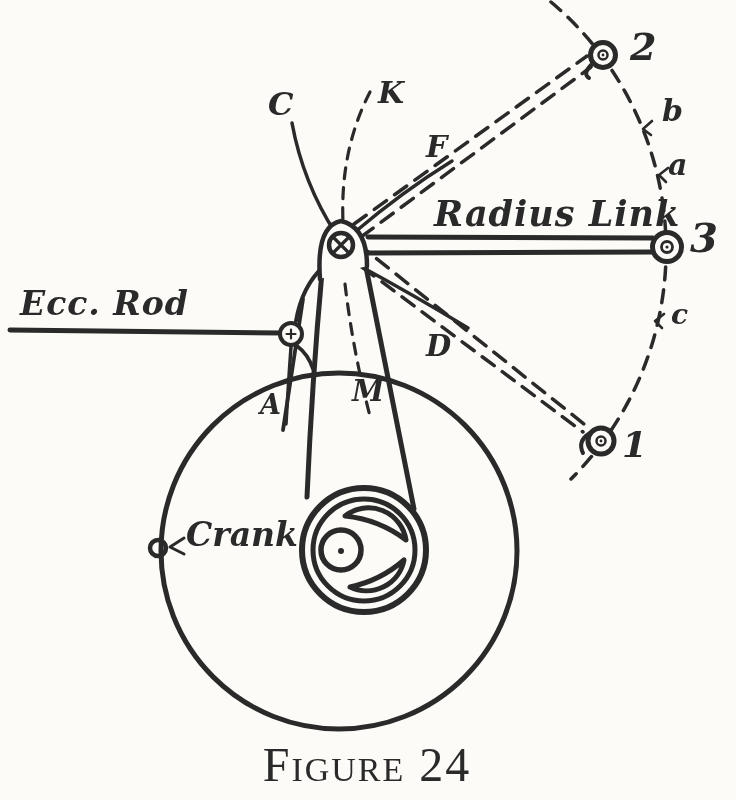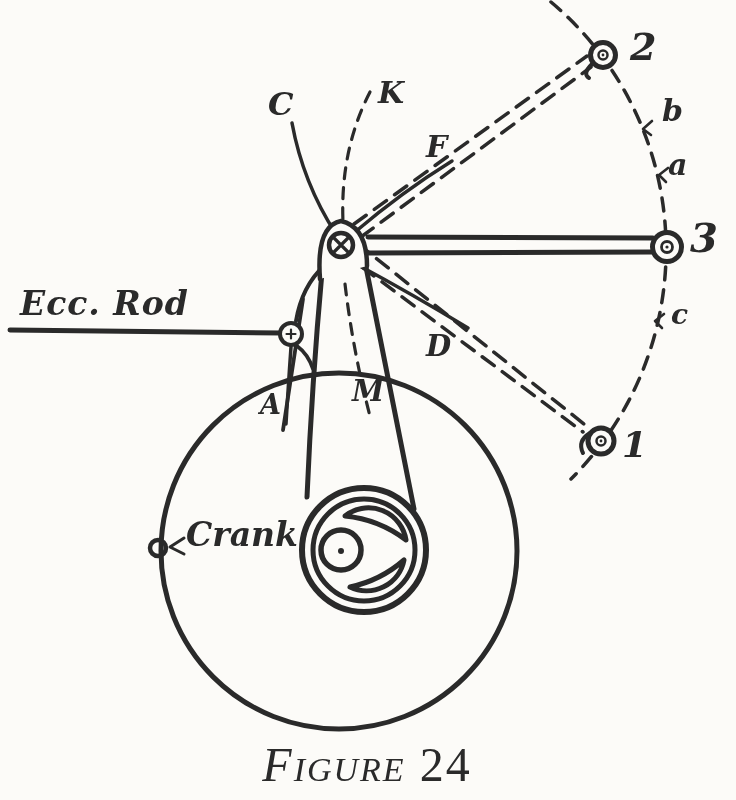--- a/index.html
+++ b/index.html
@@ -30,21 +30,21 @@
   .lbl-A      { left:260px; top:391px; font-size:27px; }
   .lbl-radius { left:434px; top:196px; font-size:35px; letter-spacing:1px; }
   .lbl-ecc    { left:20px;  top:287px; font-size:33px; letter-spacing:1px; }
   .lbl-crank  { left:186px; top:518px; font-size:33px; }
   .caption{
     position:absolute; left:217px; top:740px; width:300px;
     text-align:center; color:var(--ink);
     font-family:"Liberation Serif","DejaVu Serif",serif;
     font-size:48px; line-height:1.05; letter-spacing:2px; white-space:nowrap;
   }
-  .cap-word{ font-variant:small-caps;font-style:italic; }
+  .cap-word{ font-variant:small-caps; }
 </style>
 </head>
 <body>
 
 <div class="stage">
 
   <svg width="736" height="800" viewBox="0 0 736 800">
     <g stroke="currentColor" fill="none" stroke-linecap="round" stroke-linejoin="round">
 
       <circle cx="339" cy="551" r="178" stroke-width="5"></circle>
@@ -116,20 +116,21 @@
   <div class="lbl lbl-F">F</div>
   <div class="lbl lbl-p2">2</div>
   <div class="lbl lbl-b">b</div>
   <div class="lbl lbl-a">a</div>
   <div class="lbl lbl-p3">3</div>
   <div class="lbl lbl-c">c</div>
   <div class="lbl lbl-p1">1</div>
   <div class="lbl lbl-D">D</div>
   <div class="lbl lbl-M">M</div>
   <div class="lbl lbl-A">A</div>
+  <div class="lbl lbl-radius">Radius Link</div>
   <div class="lbl lbl-ecc">Ecc. Rod</div>
   <div class="lbl lbl-crank">Crank</div>
 
   <div class="caption">
     <span class="cap-word">Figure</span>
     <span class="cap-num">24</span>
   </div>
 
 </div>
 

